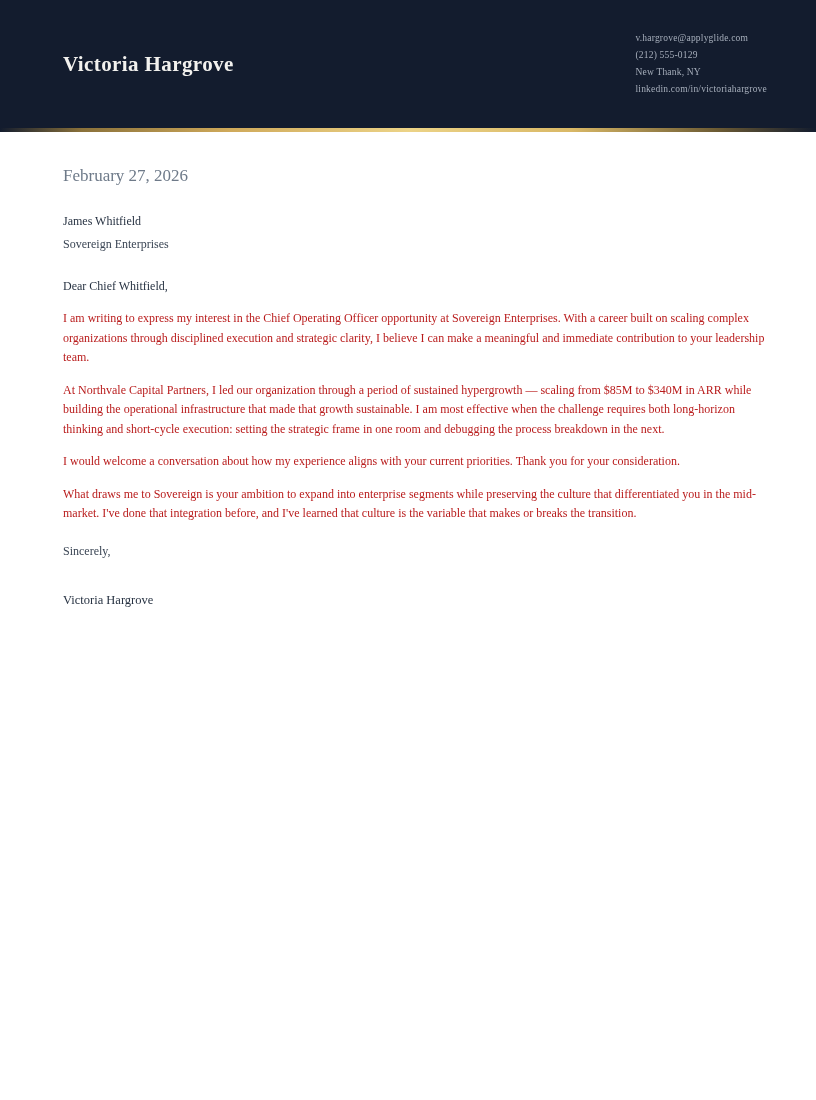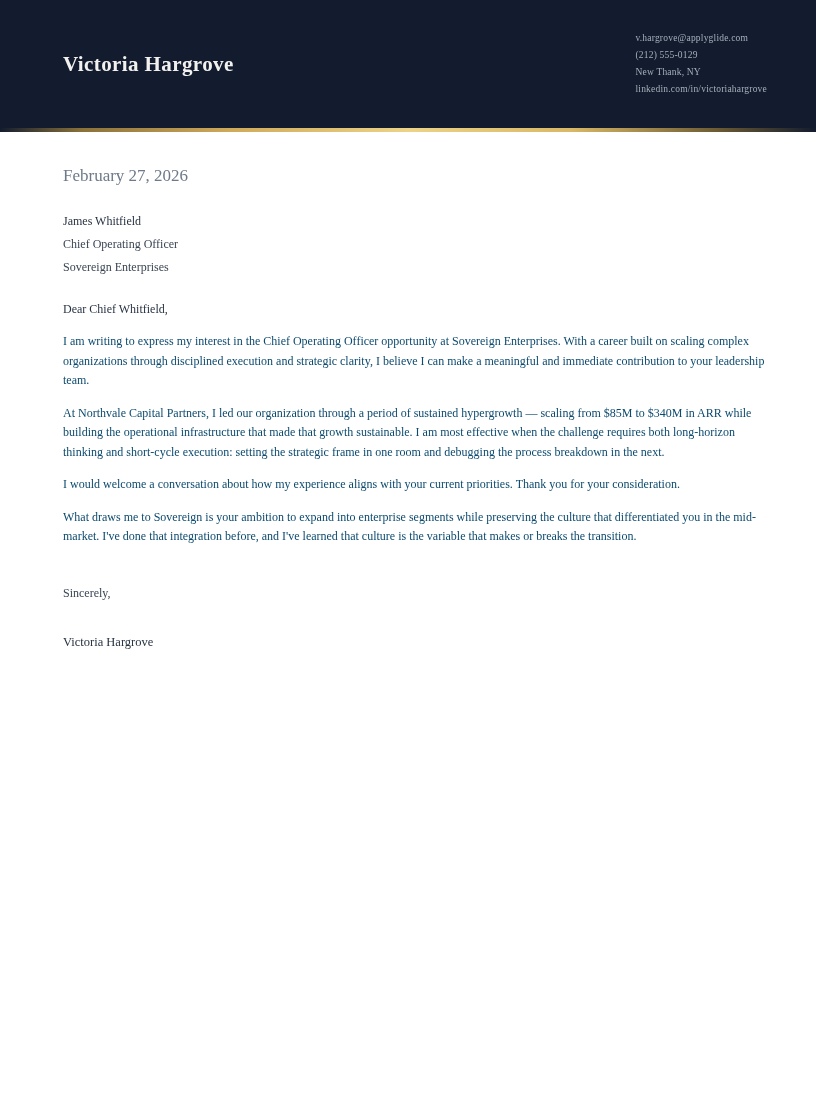--- a/index.html
+++ b/index.html
@@ -60,25 +60,25 @@
   .recipient-block p { margin: 0 0 5px 0; }
   .bold {
     font-weight: normal;
     color: #273242;
   }
   .salutation {
     margin-top: 24px;
   }
   .paragraph {
     margin-top: 13px;
-    color: #0c4a6e;
+    color: #b91c1c;
   }
   .paragraph:first-of-type { margin-top: 12px; }
   .closing {
-    margin-top: 37px;
+    margin-top: 18px;
     font-family: Liberation Serif, serif;
   }
   .signature {
     margin-top: 30px;
     font-size: 12.5px;
   }
 </style>
 </head>
 <body>
 
@@ -92,21 +92,20 @@
   </div>
 </header>
 
 <div class="gold-rule"></div>
 
 <main class="letter-body">
   <p class="letter-date">February 27, 2026</p>
 
   <div class="recipient-block">
     <p class="bold">James Whitfield</p>
-    <p>Chief Operating Officer</p>
     <p>Sovereign Enterprises</p>
   </div>
 
   <p class="salutation bold">Dear Chief Whitfield,</p>
 
   <p class="paragraph">I am writing to express my interest in the Chief Operating Officer opportunity at Sovereign Enterprises. With a career built on scaling complex organizations through disciplined execution and strategic clarity, I believe I can make a meaningful and immediate contribution to your leadership team.</p>
   <p class="paragraph">At Northvale Capital Partners, I led our organization through a period of sustained hypergrowth — scaling from $85M to $340M in ARR while building the operational infrastructure that made that growth sustainable. I am most effective when the challenge requires both long-horizon thinking and short-cycle execution: setting the strategic frame in one room and debugging the process breakdown in the next.</p>
   <p class="paragraph">I would welcome a conversation about how my experience aligns with your current priorities. Thank you for your consideration.</p>
   <p class="paragraph">What draws me to Sovereign is your ambition to expand into enterprise segments while preserving the culture that differentiated you in the mid-market. I've done that integration before, and I've learned that culture is the variable that makes or breaks the transition.</p>
 

